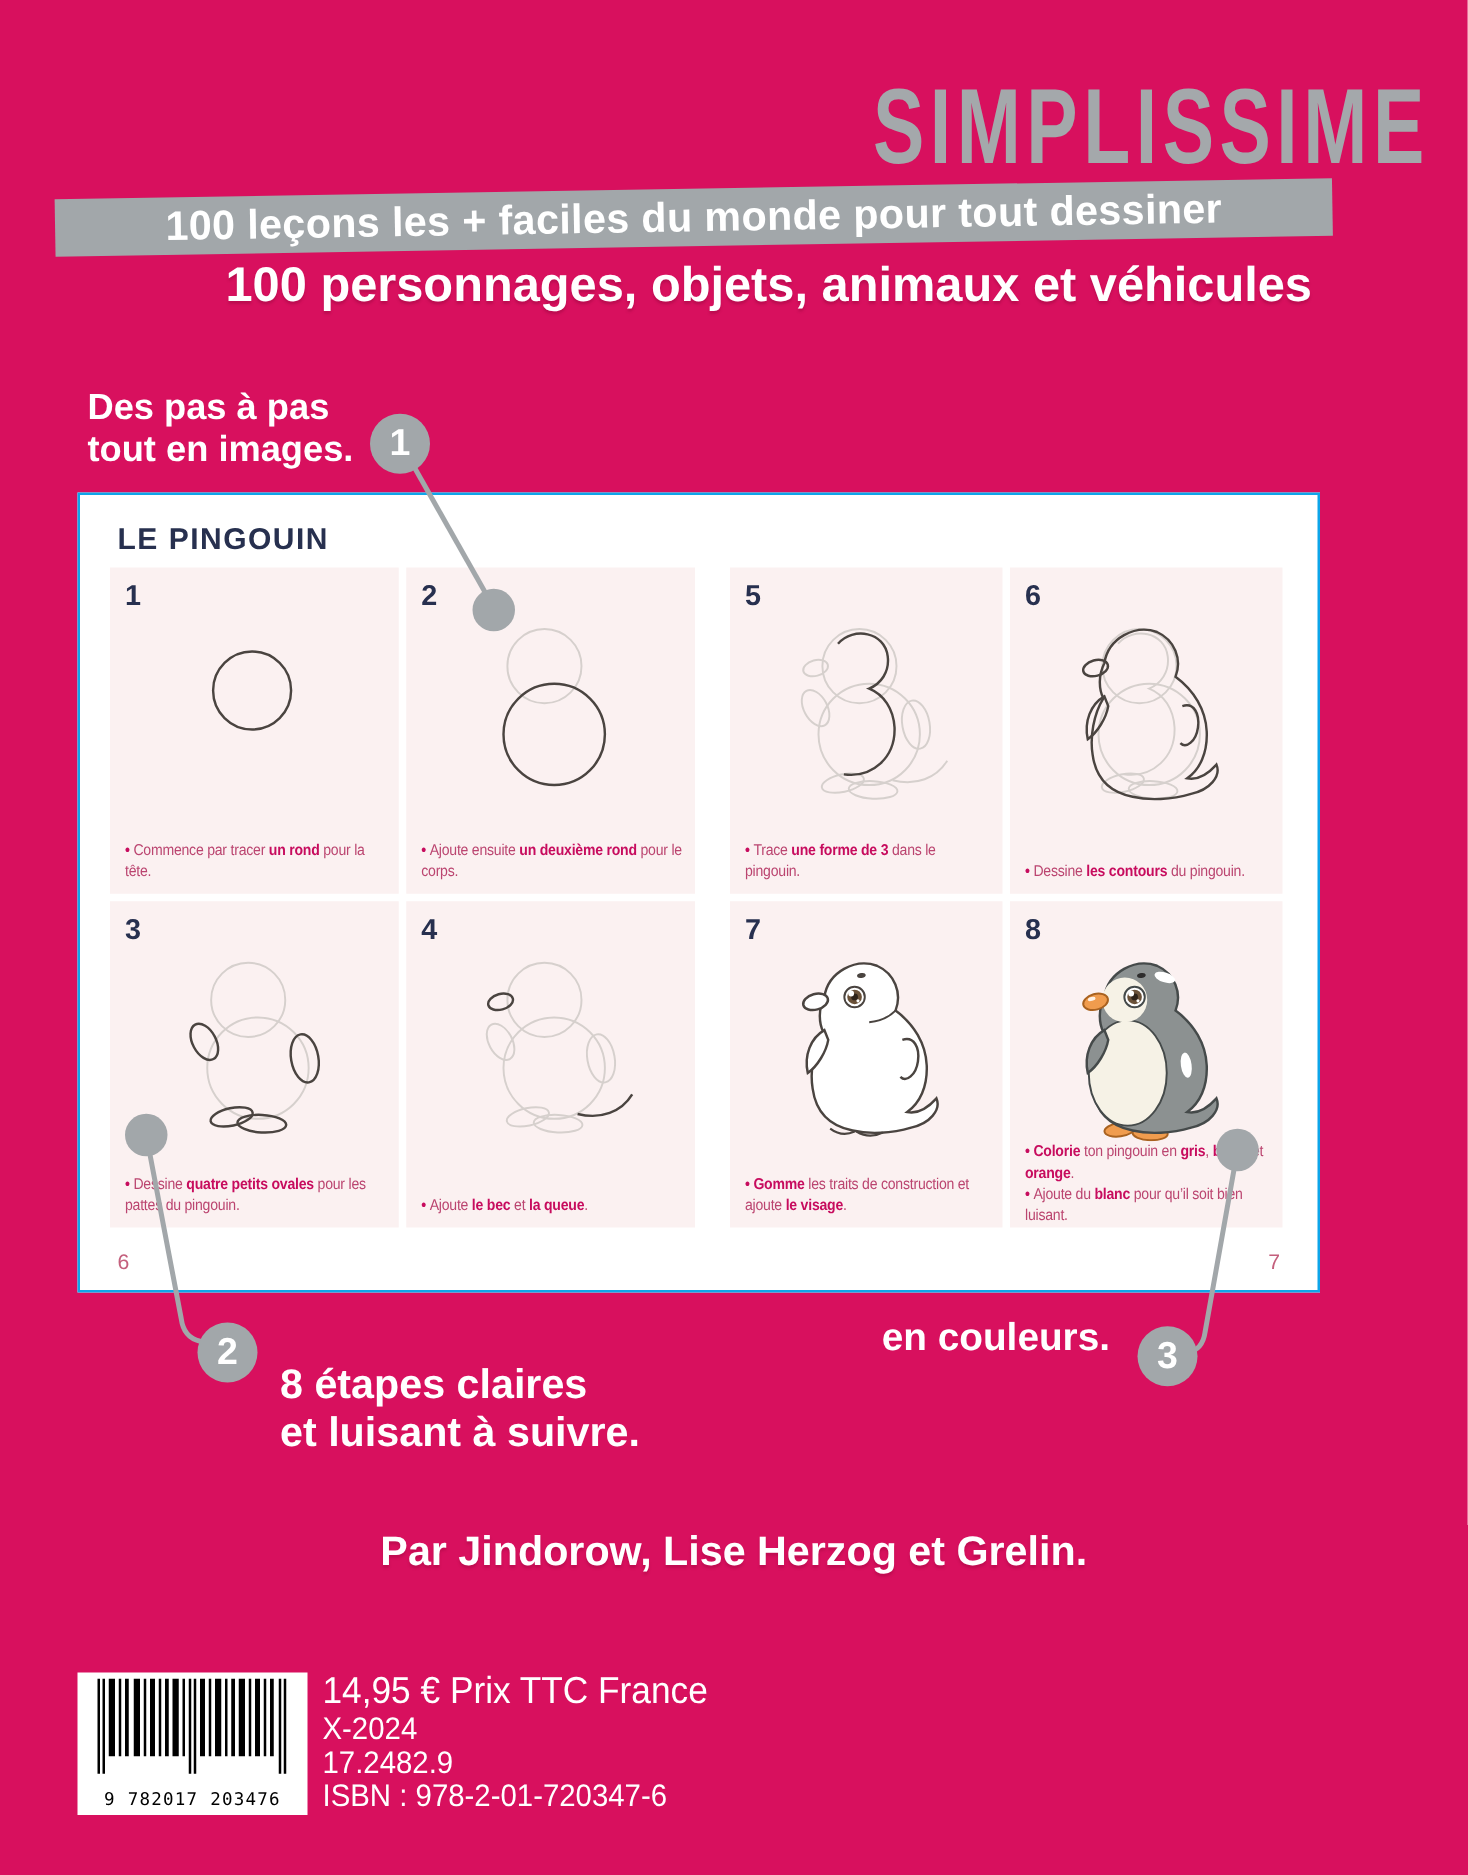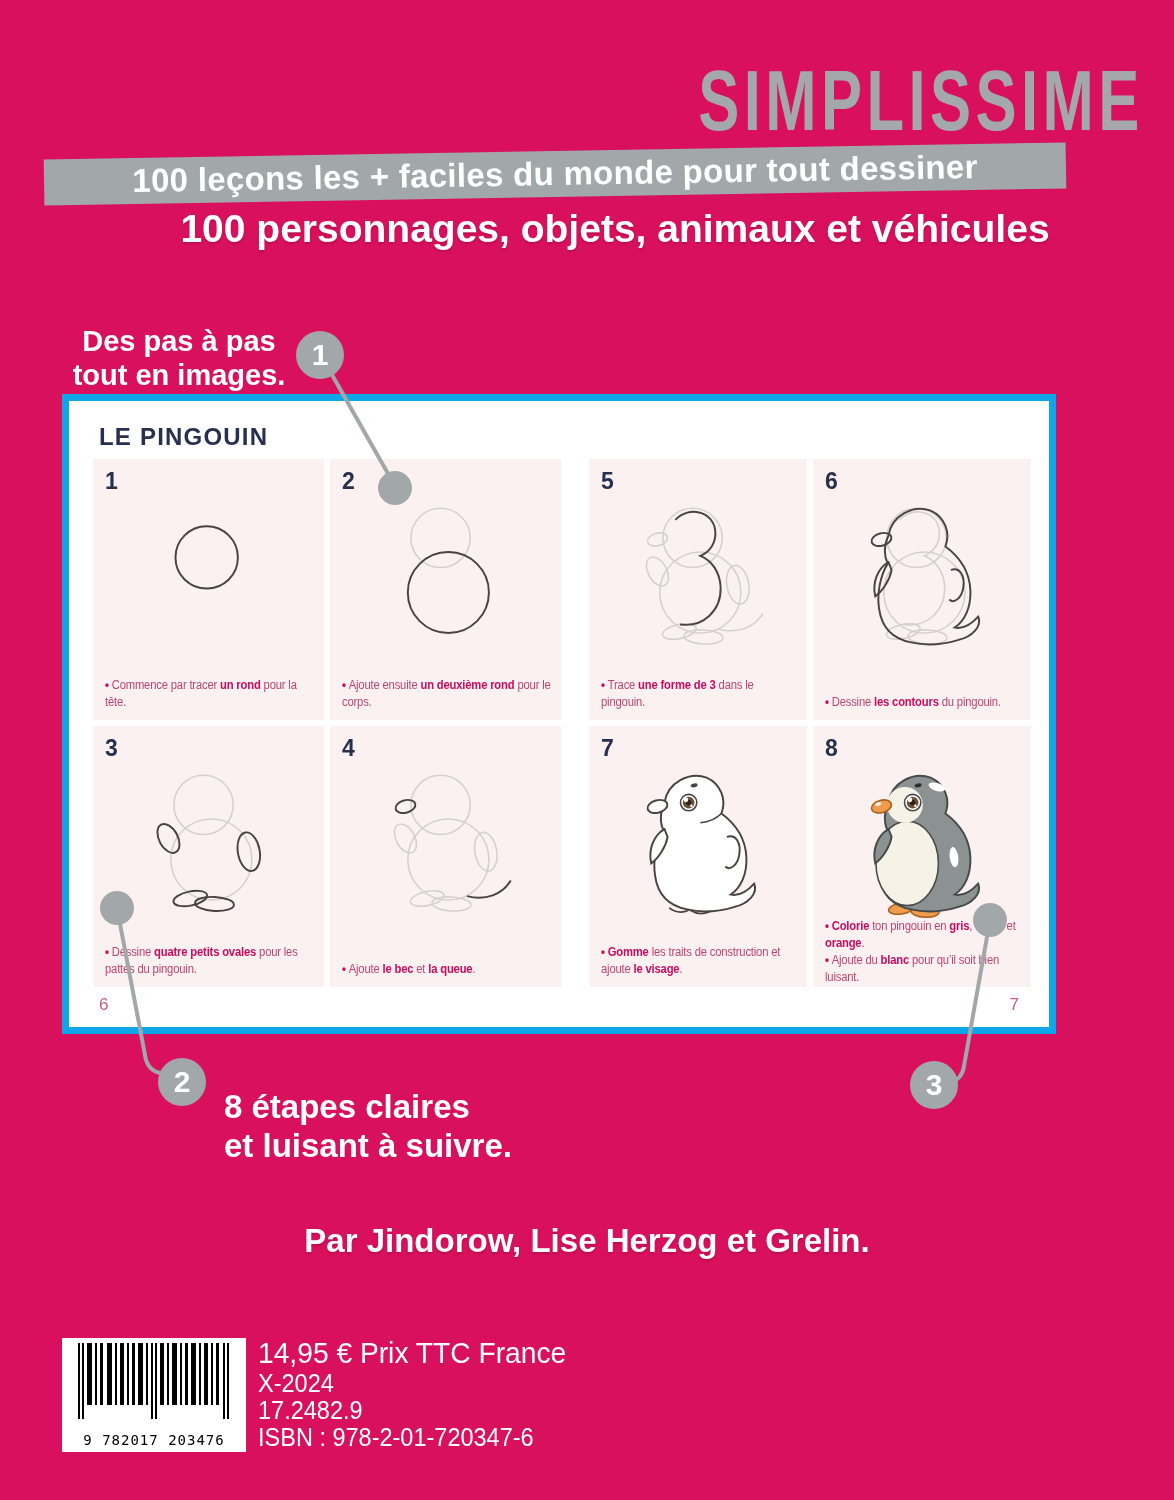--- a/index.html
+++ b/index.html
@@ -21,35 +21,35 @@
   }
   .banner span { color:#fff; font-size:33px; font-weight:700; letter-spacing:.3px; white-space:nowrap; }
   .subtitle {
     position:absolute; top:206px; left:0; width:100%; text-align:center;
     color:#fff; font-weight:700; font-size:39px; line-height:1.16;
     text-shadow:0 2px 2px rgba(120,0,45,.28);
     margin-left:28px;
   }
   
   .callout { position:absolute; color:#fff; font-weight:700; line-height:1.17; }
-  #callout1 { left:70px; top:325px; width:218px; text-align:center; font-size:29px; }
+  #callout1 { left:70px; top:310px; width:218px; text-align:left; font-size:29px; }
   #callout2 { left:224px; top:1088px; font-size:33px; }
   #callout3 { left:620px; top:1052px; width:268px; text-align:right; font-size:31px; }
   .num-circle {
     position:absolute; width:48px; height:48px; border-radius:50%;
     background:#a2a7aa; color:#fff; font-size:30px; font-weight:700;
     display:flex; align-items:center; justify-content:center; z-index:6;
   }
   #circle1 { left:296px; top:331px; }
   #circle2 { left:158px; top:1058px; }
   #circle3 { left:910px; top:1061px; }
   
   .panel {
     position:absolute; left:62px; top:394px; width:994px; height:640px;
-    background:#fff; border:7px solid #0ea5e9; box-sizing:border-box; z-index:1;
+    background:#fff; border:2px solid #0ea5e9; box-sizing:border-box; z-index:1;
   }
   .panel-heading { position:absolute; left:30px; top:22px; color:#27304f; font-size:24px; font-weight:700; letter-spacing:1.2px; }
   .groups { position:absolute; left:24px; top:58px; display:flex; gap:28px; }
   .group { display:grid; grid-template-columns:1fr 1fr; gap:6px; }
   .groupA { width:468px; }
   .groupB { width:442px; }
   .cell {
     background:#fbf1f1; height:261px; position:relative; overflow:hidden;
     padding:9px 10px 9px 12px; box-sizing:border-box; display:flex; flex-direction:column;
   }
@@ -279,20 +279,21 @@
 
   <div class="num-circle" id="circle1">1</div>
   <div class="num-circle" id="circle2">2</div>
   <div class="num-circle" id="circle3">3</div>
 
   <div class="callout" id="callout2">
     <div>8 étapes claires</div>
     <div>et luisant à suivre.</div>
   </div>
   <div class="callout" id="callout3">
+    <div>en couleurs.</div>
   </div>
 
   <div class="author">Par Jindorow, Lise Herzog et Grelin.</div>
 
   <div class="barcode-box">
     <svg width="184" height="98" viewBox="0 0 184 98">
       <g fill="#000">
         <rect x="16" y="5" width="2" height="76"></rect>
           <rect x="20" y="5" width="2" height="76"></rect>
         <rect x="25" y="5" width="5" height="62"></rect>

